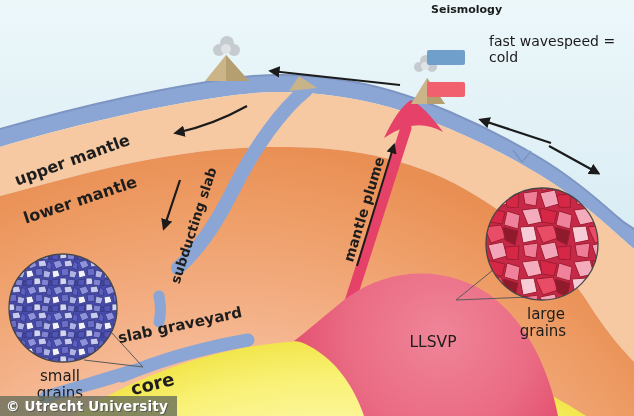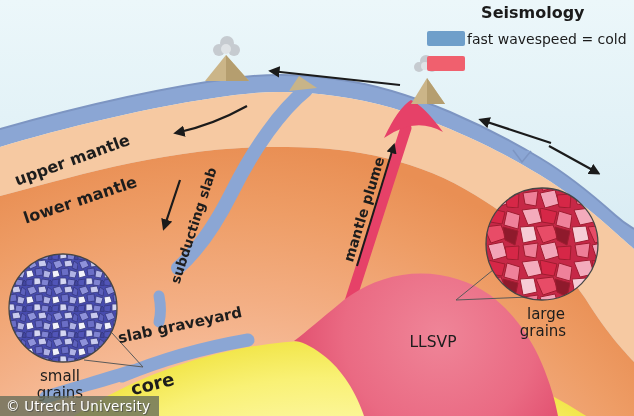--- a/index.html
+++ b/index.html
@@ -5,28 +5,28 @@
   html,body{margin:0;padding:0;}
   body{
     width:634px;height:416px;position:relative;overflow:hidden;
     font-family:"DejaVu Sans","Liberation Sans",sans-serif;
     background:#e9f5f9;
   }
   svg{display:block;position:absolute;left:0;top:0;}
   svg text{font-family:"DejaVu Sans","Liberation Sans",sans-serif;fill:#1d1d1d;}
   .lbl-bold{font-weight:bold;}
   .legend{position:absolute;left:427px;top:3px;color:#1b1b1b;}
-  .legend-title{font-size:16px;font-weight:bold;margin:0 0 4px 12px;text-align:center;}
-  .legend-row{display:flex;align-items:flex-start;gap:2px;margin-top:9px;}
+  .legend-title{font-size:11px;font-weight:bold;margin:0 0 4px 4px;}
+  .legend-row{display:flex;align-items:flex-end;gap:24px;margin-top:17px;}
   .legend-swatch{width:38px;height:15px;border-radius:2px;flex:0 0 auto;}
   .legend-label{font-size:14px;}
   .watermark{
     position:absolute;left:0;top:396px;
     background:rgba(104,110,90,0.80);
-    color:#ffffff;font-size:13.5px;font-weight:normal;
+    color:#ffffff;font-size:13.5px;font-weight:bold;
     padding:2px 9px 3px 6px;letter-spacing:.2px;
     text-shadow:1px 1px 0 rgba(70,70,70,.65);
   }
 </style>
 </head>
 <body>
 
 <svg width="634" height="416" viewBox="0 0 634 416">
   <defs>
     <linearGradient id="gsky" x1="0" y1="0" x2="0" y2="1">

